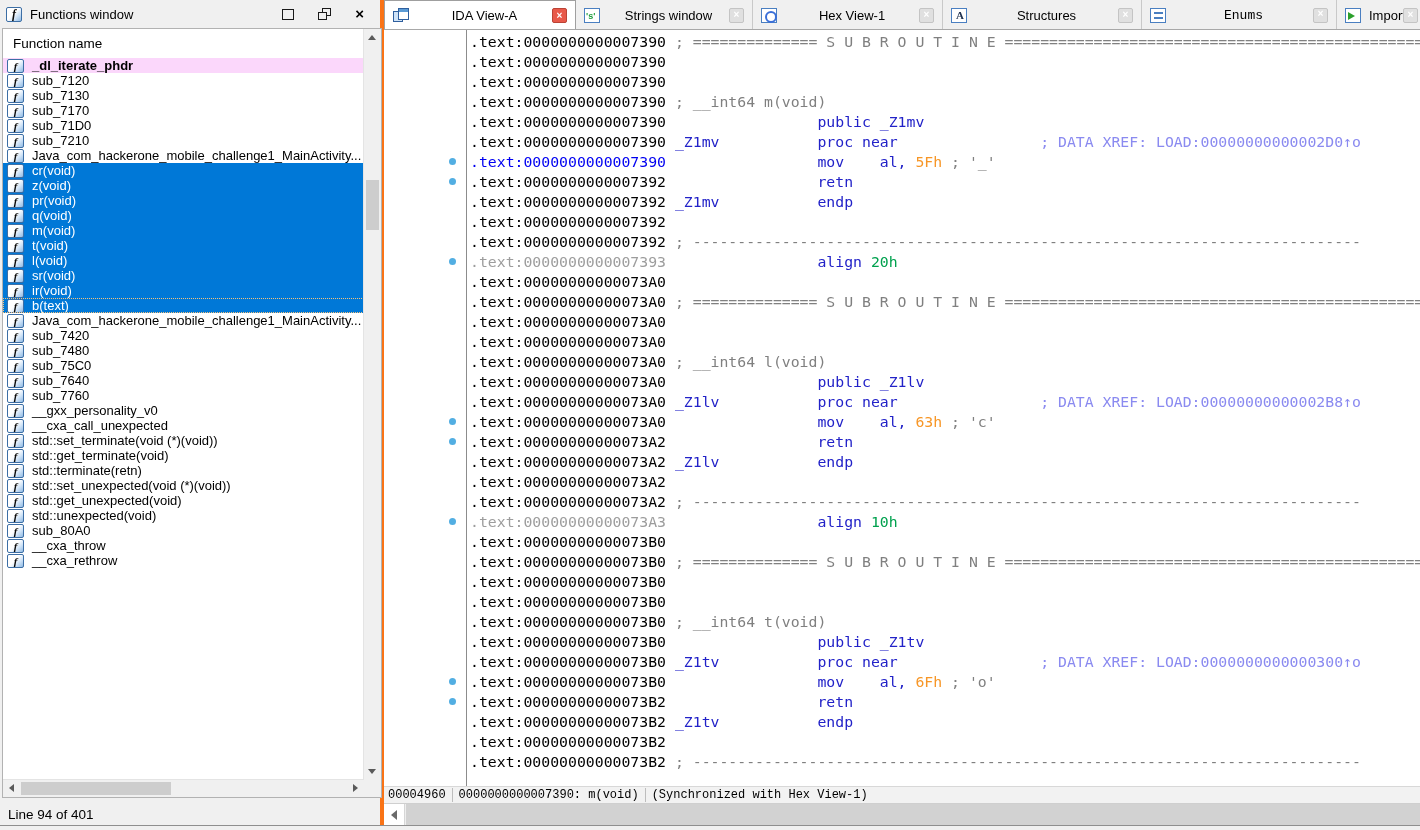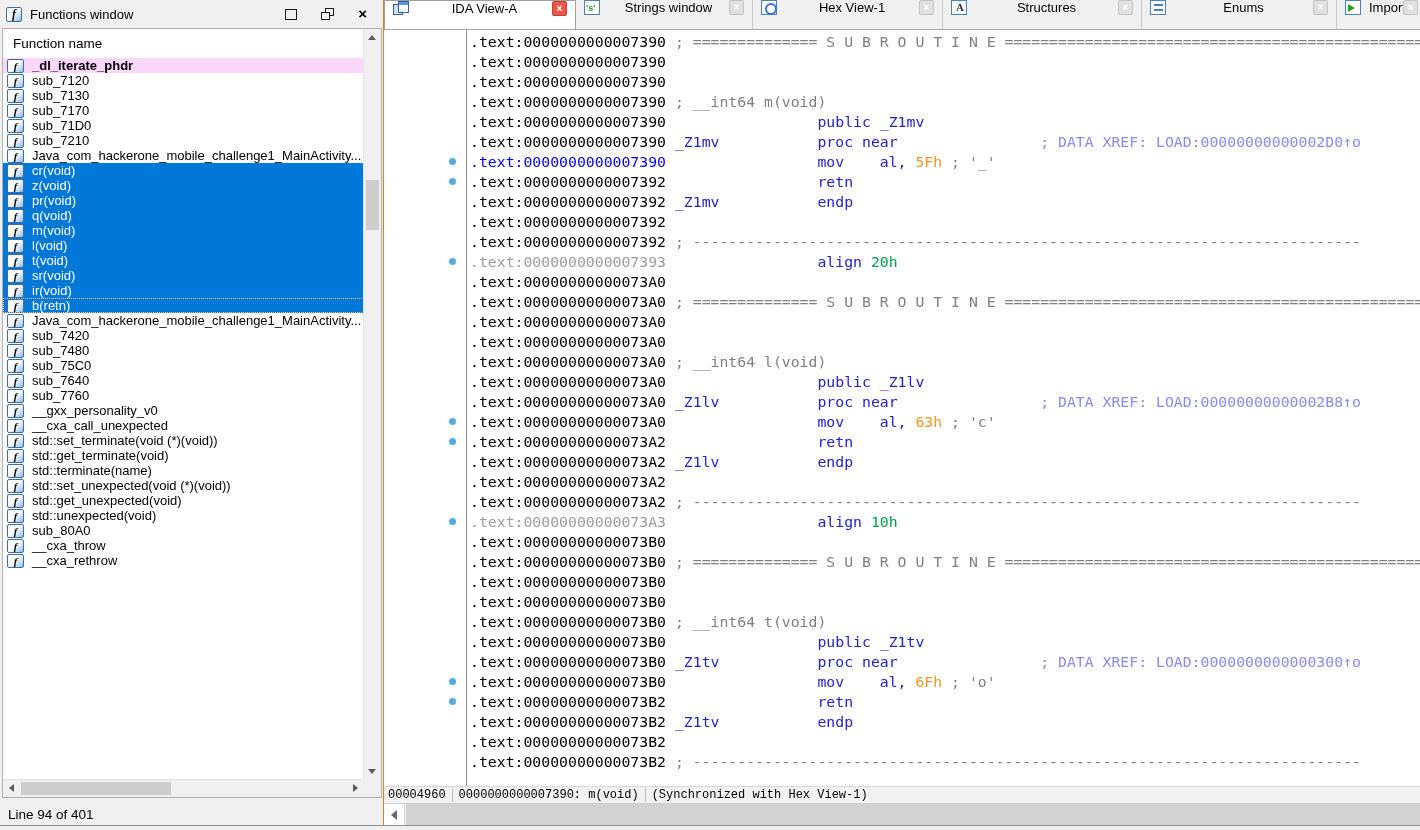--- a/index.html
+++ b/index.html
@@ -1,21 +1,21 @@
 <!DOCTYPE html>
 <html style="--selection: #0078d7; --highlight_row: #fbd7fb; --code: #2222c8; --addr_cur: #0000f0; --addr_dim: #9c9c9c; --comment: #808080; --number: #f79626; --number_green: #00a14e; --xref: #8a8af0; --dot: #52aee2; --tab_close_active: #e8594a;"><head>
 <meta charset="utf-8">
 <style>
   html,body{margin:0;padding:0}
   body{width:1420px;height:830px;position:relative;overflow:hidden;background:#f0f0f0;
        font-family:"Liberation Sans",sans-serif;color:#000}
 
   
   .fwin{position:absolute;left:0;top:0;width:384px;height:830px;background:#f0f0f0;
-        border-right:1px solid #f97316;box-sizing:border-box}
+        border-right:4px solid #f97316;box-sizing:border-box}
   .fwin-title{position:absolute;left:0;top:0;width:100%;height:28px;display:flex;align-items:center;
         background:#f0f0f0;box-sizing:border-box;padding:0 10px 0 6px}
   .fwin-title-text{margin-left:8px;font-size:13px}
   .winbtns{margin-left:auto;display:flex;align-items:center;gap:24px;margin-right:6px}
   .btn-max{width:10px;height:9px;border:1.5px solid #1a1a1a;display:inline-block}
   .btn-float{width:13px;height:12px;position:relative;display:inline-block}
   .btn-float .fr1{position:absolute;right:0;top:0;width:7px;height:6px;border:1.2px solid #1a1a1a}
   .btn-float .fr2{position:absolute;left:0;bottom:0;width:7px;height:6px;border:1.2px solid #1a1a1a;background:#f0f0f0}
   .btn-close{font-size:15px;font-weight:bold;line-height:12px}
 
@@ -54,21 +54,21 @@
   .hthumb{position:absolute;left:18px;top:2px;bottom:2px;width:150px;background:#cdcdcd}
   .scorner{position:absolute;right:0;bottom:0;width:17px;height:17px;background:#f0f0f0}
 
   .fwin-status{position:absolute;left:0;bottom:0;height:32px;width:100%;background:#f0f0f0;
         display:flex;align-items:center;padding-left:8px;box-sizing:border-box;font-size:13.5px}
 
   
   .main{position:absolute;left:384px;top:0;right:0;height:830px;background:#fff}
   .tabbar{position:absolute;top:0;left:0;right:0;height:30px;background:#f0f0f0;
         border-bottom:1px solid #a8a8a8;display:flex;overflow:hidden;box-sizing:border-box}
-  .tab{height:30px;display:flex;align-items:flex-start;box-sizing:border-box;border-right:1px solid #c9c9c9;
+  .tab{height:30px;display:flex;align-items:center;box-sizing:border-box;border-right:1px solid #c9c9c9;
         padding:0 8px;flex:none}
   .tab.active{background:#fff;border:1px solid #9f9f9f;border-bottom:none;position:relative;z-index:2;
         box-shadow:0 2px 0 0 #fff}
   .tab-label{flex:1;text-align:center;font-size:13px;white-space:nowrap;overflow:hidden}
   .closebox{width:15px;height:15px;border-radius:2px;display:flex;align-items:center;justify-content:center;
         font-size:10px;font-weight:bold;color:#fff;flex:none;box-sizing:border-box;line-height:10px}
   .closebox.red{background:var(--tab_close_active);border:1px solid #bb4335}
   .closebox.gray{background:#e0e0e0;border:1px solid #c4c4c4}
 
   .ti{width:16px;height:15px;margin-right:8px;position:relative;flex:none;box-sizing:border-box}
@@ -179,37 +179,37 @@
         <div class="frow sel">
           <span class="ficon"></span>
           <span class="flabel">q(void)</span>
         </div>
         <div class="frow sel">
           <span class="ficon"></span>
           <span class="flabel">m(void)</span>
         </div>
         <div class="frow sel">
           <span class="ficon"></span>
+          <span class="flabel">t(void)</span>
+        </div>
+        <div class="frow sel">
+          <span class="ficon"></span>
           <span class="flabel">l(void)</span>
         </div>
         <div class="frow sel">
           <span class="ficon"></span>
-          <span class="flabel">t(void)</span>
-        </div>
-        <div class="frow sel">
-          <span class="ficon"></span>
           <span class="flabel">sr(void)</span>
         </div>
         <div class="frow sel">
           <span class="ficon"></span>
           <span class="flabel">ir(void)</span>
         </div>
         <div class="frow sel self">
           <span class="ficon"></span>
-          <span class="flabel">b(retn)</span>
+          <span class="flabel">b(text)</span>
         </div>
         <div class="frow">
           <span class="ficon"></span>
           <span class="flabel">Java_com_hackerone_mobile_challenge1_MainActivity...</span>
         </div>
         <div class="frow">
           <span class="ficon"></span>
           <span class="flabel">sub_7420</span>
         </div>
         <div class="frow">
@@ -239,21 +239,21 @@
         <div class="frow">
           <span class="ficon"></span>
           <span class="flabel">std::set_terminate(void (*)(void))</span>
         </div>
         <div class="frow">
           <span class="ficon"></span>
           <span class="flabel">std::get_terminate(void)</span>
         </div>
         <div class="frow">
           <span class="ficon"></span>
-          <span class="flabel">std::terminate(name)</span>
+          <span class="flabel">std::terminate(retn)</span>
         </div>
         <div class="frow">
           <span class="ficon"></span>
           <span class="flabel">std::set_unexpected(void (*)(void))</span>
         </div>
         <div class="frow">
           <span class="ficon"></span>
           <span class="flabel">std::get_unexpected(void)</span>
         </div>
         <div class="frow">
@@ -306,21 +306,21 @@
       <div class="tab" style="width: 190px;">
         <span class="ti hex-icon"></span>
         <span class="tab-label">Hex View-1</span>
         <span class="closebox gray">×</span>
       </div>
       <div class="tab" style="width: 199px;">
         <span class="ti structures-icon"></span>
         <span class="tab-label">Structures</span>
         <span class="closebox gray">×</span>
       </div>
-      <div class="tab" style="width: 195px;">
+      <div class="tab" style="width: 195px; font-family: Liberation Mono, monospace;">
         <span class="ti enums-icon"></span>
         <span class="tab-label">Enums</span>
         <span class="closebox gray">×</span>
       </div>
       <div class="tab" style="width: 90px;">
         <span class="ti imports-icon"></span>
         <span class="tab-label">Imports</span>
         <span class="closebox gray">×</span>
       </div>
     </div>

